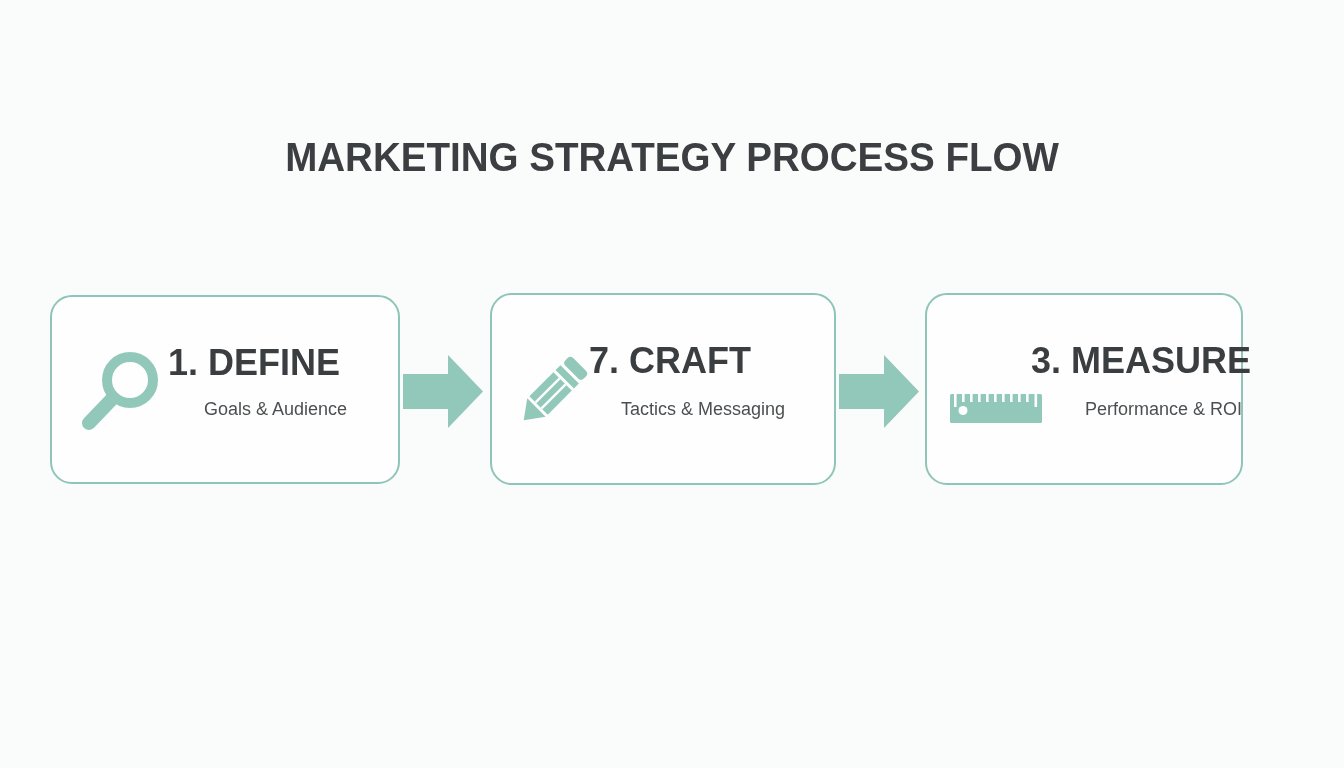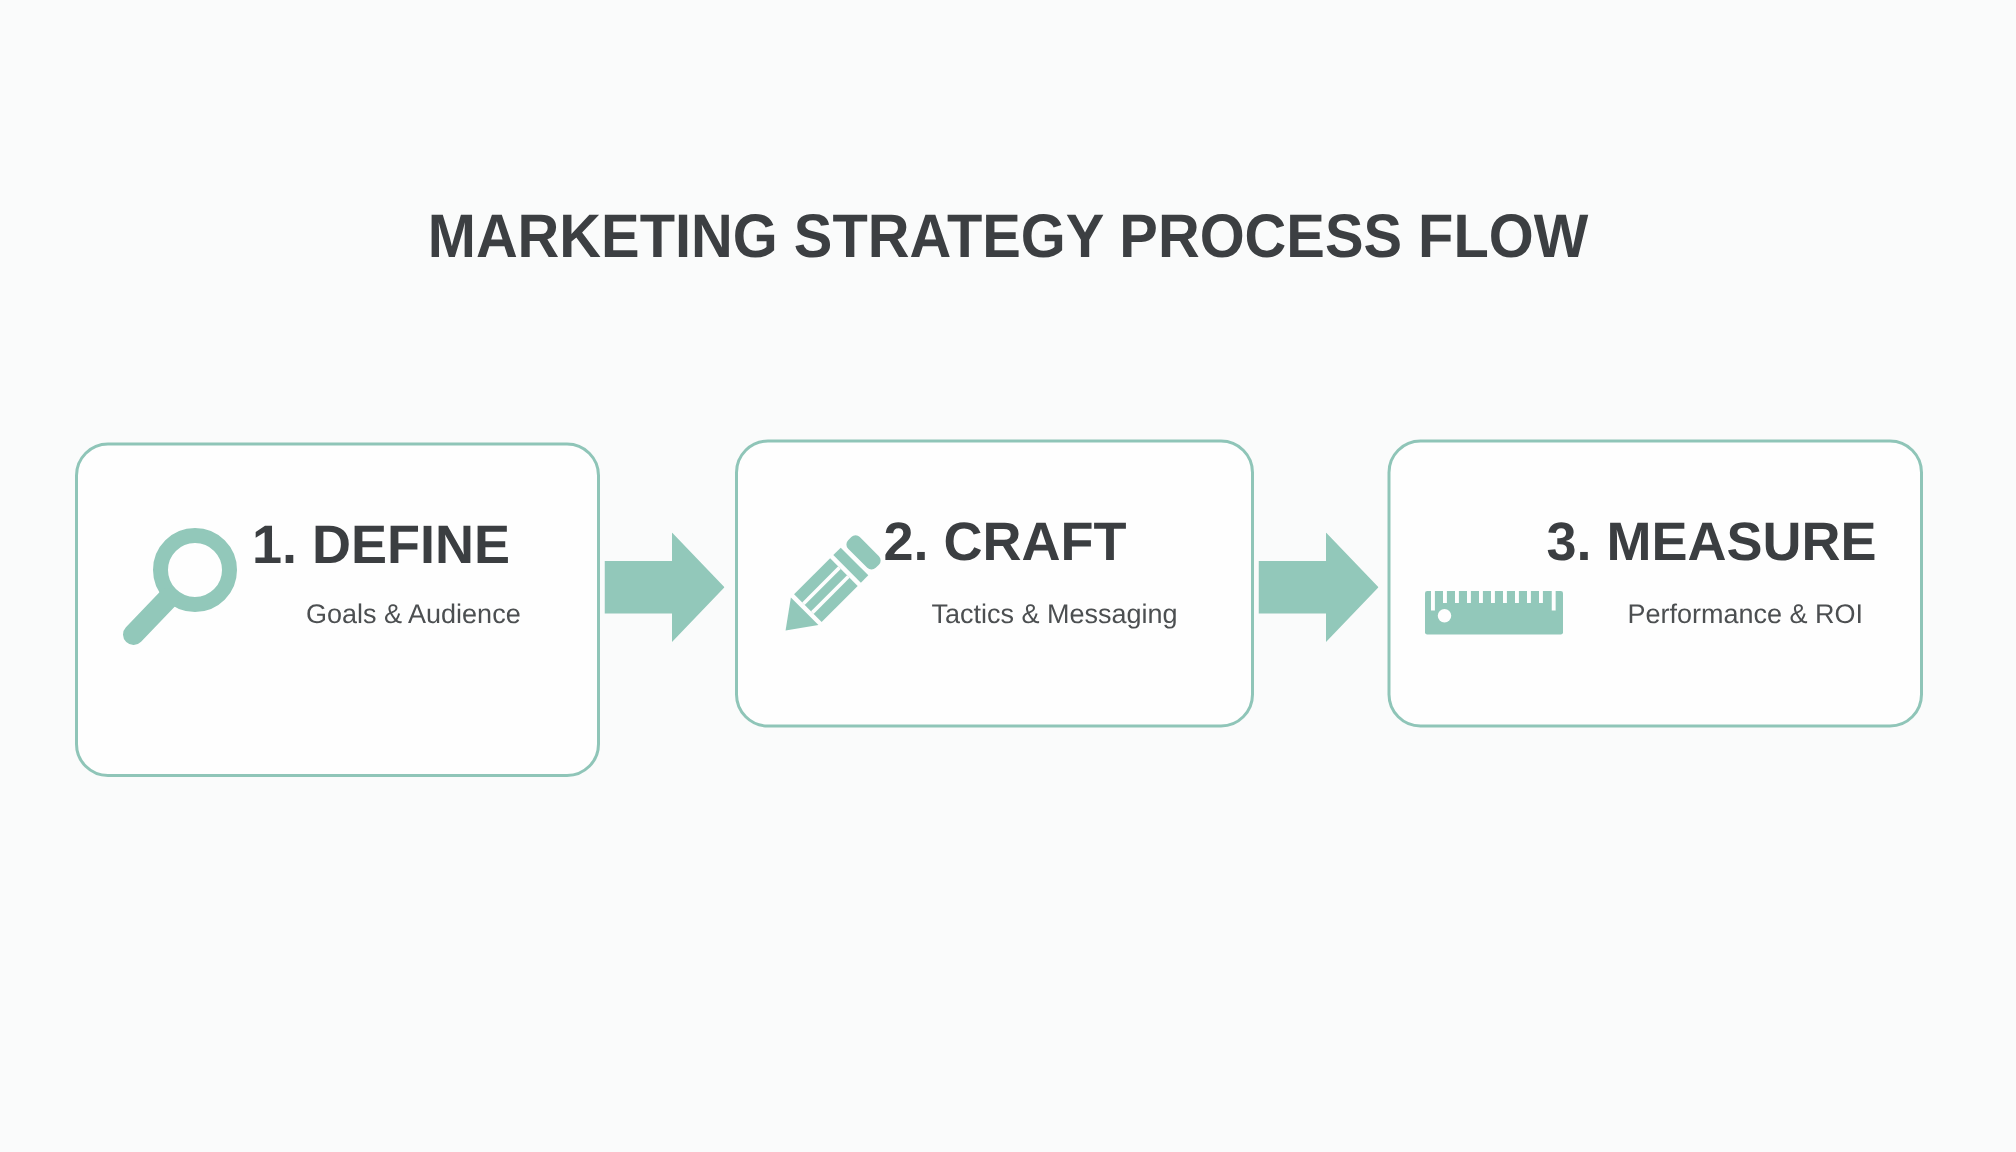--- a/index.html
+++ b/index.html
@@ -32,23 +32,23 @@
     transform:scaleX(0.94);
     transform-origin:center;
     white-space:nowrap;
   }
   .step{
     position:absolute;
     background:var(--box-bg);
     border:2.5px solid var(--border);
     border-radius:22px;
   }
-  .step1{left:50px;top:295px;width:350px;height:223px;}
+  .step1{left:50px;top:295px;width:350px;height:189px;}
   .step2{left:490px;top:293px;width:346px;height:192px;}
-  .step3{left:925px;top:293px;width:357px;height:192px;padding-left:24px;}
+  .step3{left:925px;top:293px;width:318px;height:192px;padding-left:24px;}
   .icon{position:absolute;display:block;line-height:0;}
   .step1 .icon{left:26px;top:52px;}
   .step2 .icon{left:16px;top:51px;}
   .step3 .icon{left:23px;top:97px;}
   .heading{
     position:absolute;
     font-size:36px;
     font-weight:700;
     color:var(--heading);
     white-space:nowrap;
@@ -103,21 +103,21 @@
         <g transform="rotate(45 40 44)" fill="var(--accent)">
           <rect x="27" y="5" width="26" height="11" rx="4"></rect>
           <rect x="27" y="19" width="26" height="7"></rect>
           <rect x="27" y="29" width="26" height="34"></rect>
           <rect x="34.6" y="29" width="2.4" height="34" fill="#fefefe"></rect>
           <rect x="43.0" y="29" width="2.4" height="34" fill="#fefefe"></rect>
           <polygon points="27,66 53,66 40,84"></polygon>
         </g>
       </svg>
     </span>
-    <div class="heading">2. CRAFT</div>
+    <div class="heading">7. CRAFT</div>
     <div class="sub">Tactics &amp; Messaging</div>
   </div>
 
   <span class="arrow arrow2">
     <svg width="80" height="74" viewBox="0 0 80 74">
       <polygon points="0,19 45,19 45,0 80,36.5 45,73 45,54 0,54" fill="var(--accent)"></polygon>
     </svg>
   </span>
 
   <div class="step step3">

